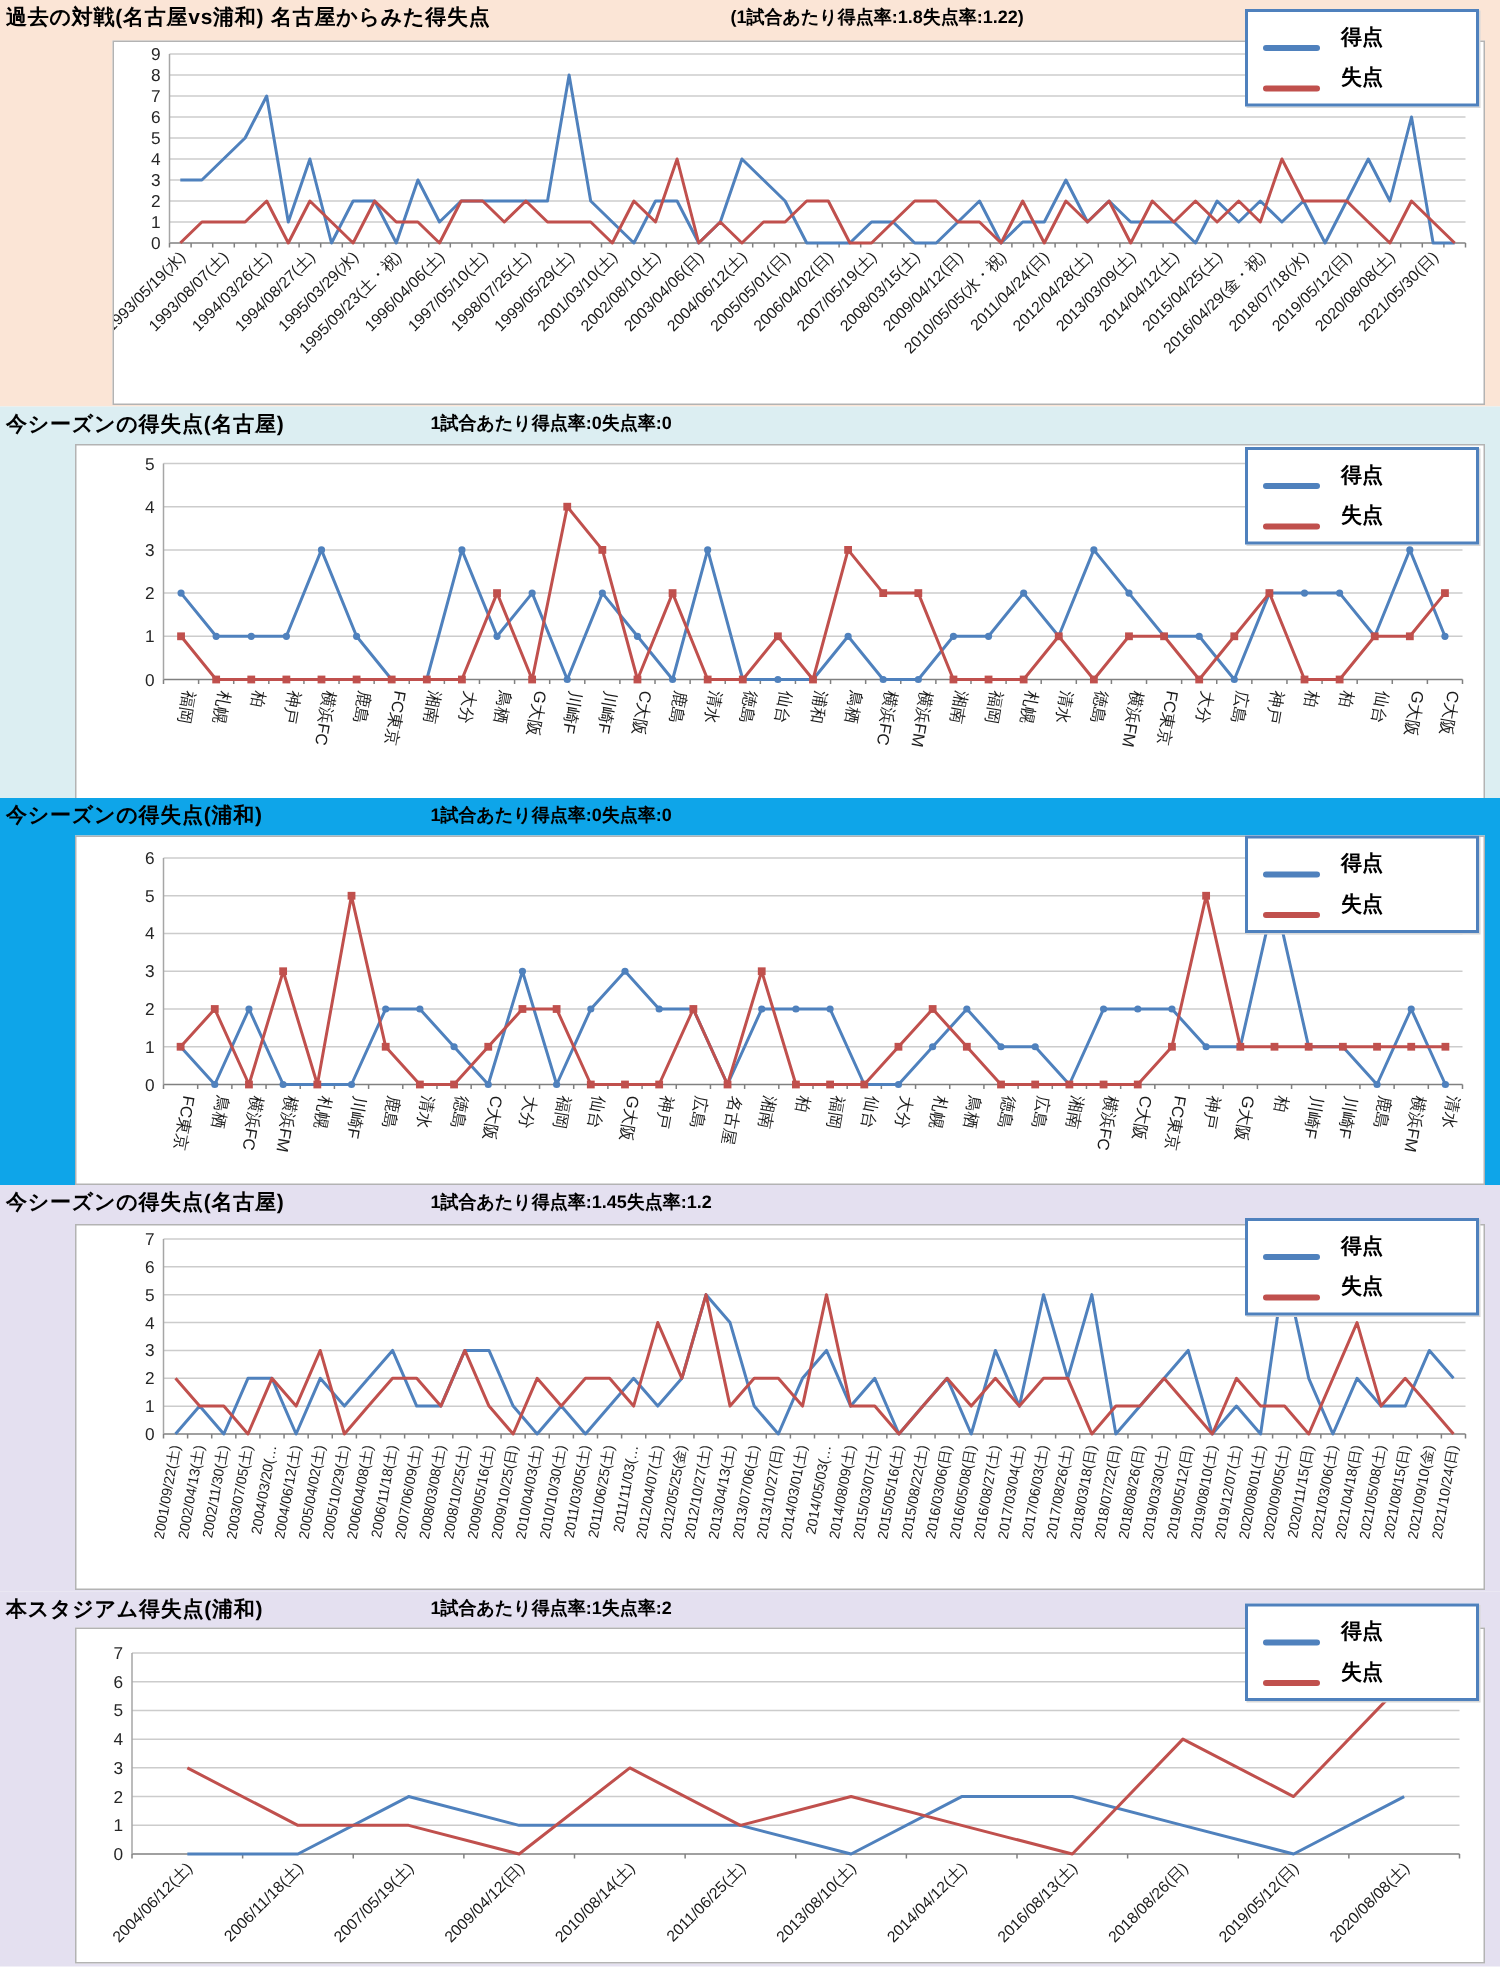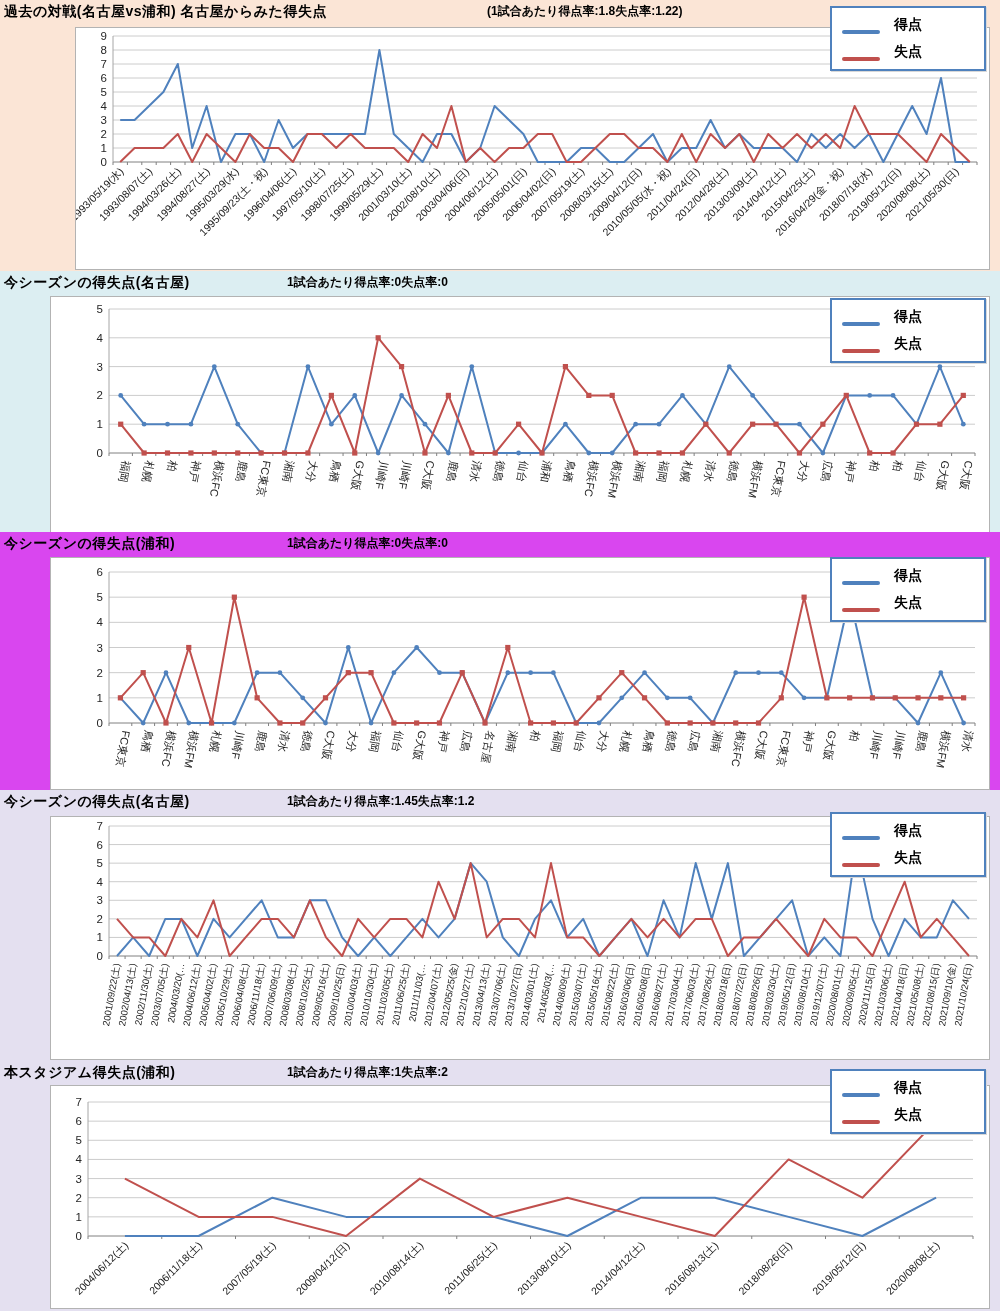--- a/index.html
+++ b/index.html
@@ -3,21 +3,21 @@
 <meta charset="utf-8">
 <style>
   html,body{margin:0;padding:0;}
   body{
     width:1000px;height:1311px;position:relative;background:#ffffff;
     font-family:"Liberation Sans", sans-serif;color:#000;
   }
   .section{position:absolute;left:0;width:1000px;overflow:hidden;}
   #s1{top:0;height:271px;background:#fbe5d6;}
   #s2{top:271px;height:322px;background:#dceef2;}
-  #s3{top:532px;height:258px;background:#d946ef;}
+  #s3{top:532px;height:258px;background:#0ea5e9;}
   #s4{top:790px;height:271px;background:#e4e0f0;}
   #s5{top:1061px;height:250px;background:#e4e0f0;}
   .sec-title{position:absolute;left:4px;top:3px;font-size:14px;font-weight:bold;white-space:nowrap;letter-spacing:0.5px;}
   .sec-rate{position:absolute;top:3px;left:287px;font-size:12px;font-weight:bold;white-space:nowrap;}
   #s1 .sec-rate{left:487px;}
   .frame{position:absolute;background:#ffffff;border:1px solid #b3b3b3;}
   #f1{left:75px;top:27px;width:913px;height:241px;}
   #f2{left:50px;top:25px;width:938px;height:235px;}
   #f3{left:50px;top:25px;width:938px;height:231px;}
   #f4{left:50px;top:26px;width:938px;height:242px;}

